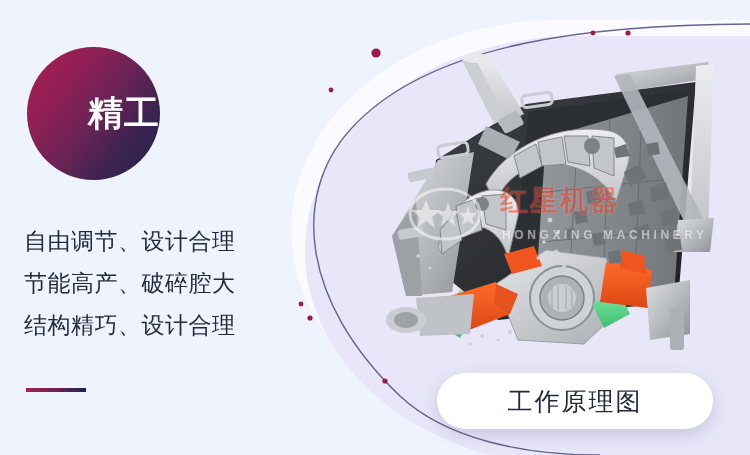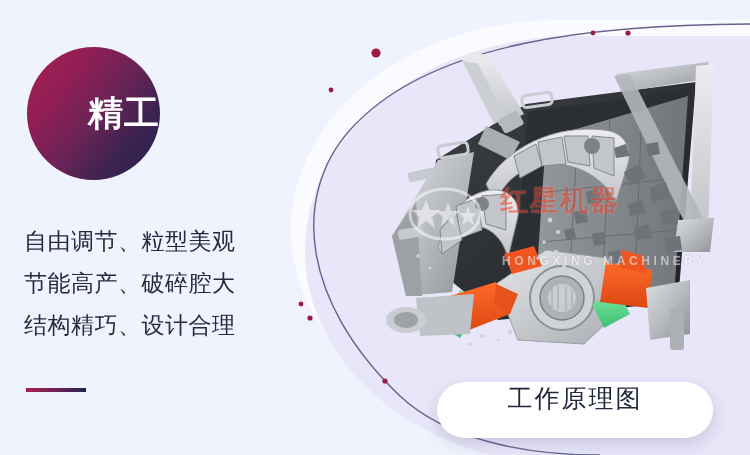--- a/index.html
+++ b/index.html
@@ -136,35 +136,34 @@
   .wm-en {
     position: absolute;
     left: 94px;
     top: 42px;
     font-size: 12px;
     font-weight: 700;
     color: #ffffff;
     letter-spacing: 3.6px;
     white-space: nowrap;
     text-shadow: 0 0 2px rgba(120,120,130,0.8);
-    margin-top: 26px;
   }
 
   
   .pill {
     position: absolute;
     left: 437px;
-    top: 382px;
+    top: 373px;
     width: 276px;
     height: 56px;
     background: #ffffff;
     border-radius: 28px;
     box-shadow: 0 6px 16px rgba(90,86,140,0.22);
     display: flex;
-    align-items: flex-start;
+    align-items: center;
     justify-content: center;
   }
   .pill-label {
     color: #22283c;
     font-size: 25px;
     letter-spacing: 2px;
     white-space: nowrap;
   }
 </style>
 </head>
@@ -361,21 +360,21 @@
     </svg>
     <div class="wm-cn">红星机器</div>
     <div class="wm-en">HONGXING MACHINERY</div>
   </div>
 
   <div class="badge-circle">
     <div class="badge-line">精工</div>
   </div>
 
   <div class="feature-list">
-    <div class="feature-line">自由调节、粒型美观</div>
+    <div class="feature-line">自由调节、设计合理</div>
     <div class="feature-line">节能高产、破碎腔大</div>
     <div class="feature-line">结构精巧、设计合理</div>
   </div>
   <div class="accent-bar"></div>
 
   <div class="pill">
     <span class="pill-label">工作原理图</span>
   </div>
 
 </div>

